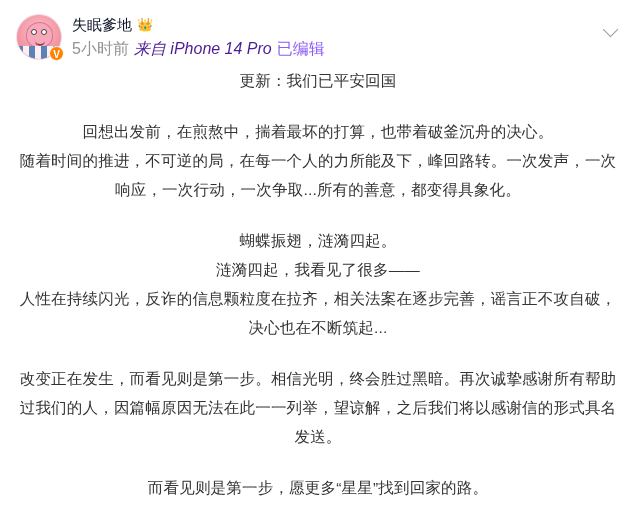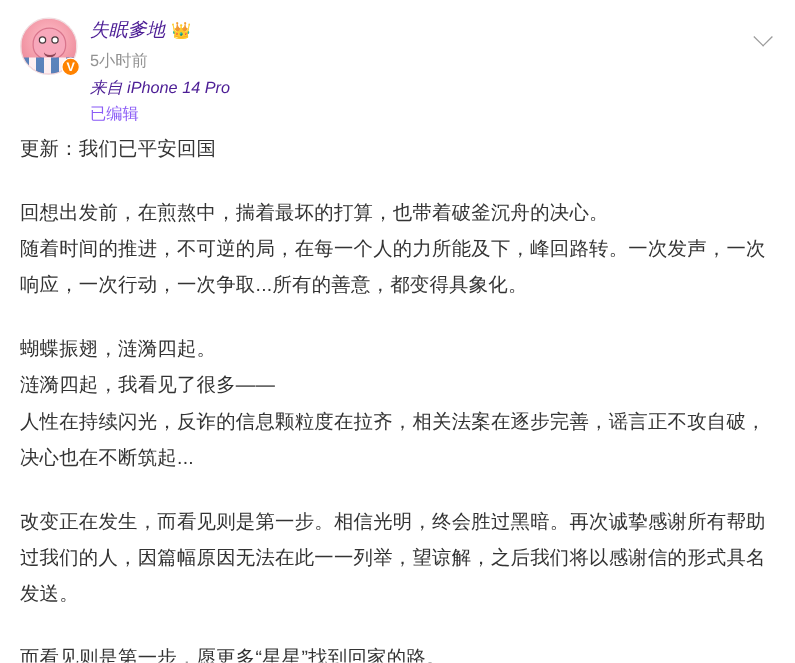--- a/index.html
+++ b/index.html
@@ -105,39 +105,37 @@
     min-width: 0;
     padding-top: 1px;
   }
   .name-row {
     display: flex;
     align-items: center;
     gap: 5px;
   }
   .username {
     font-size: 15px;
-    color: #4c1d95;
+    color: #0f172a;
     font-weight: normal;
     line-height: 20px;
-    font-style: italic;
   }
   .crown-icon {
     font-size: 13px;
     line-height: 14px;
   }
   .sub-row {
     margin-top: 6px;
-    font-size: 13px;
+    font-size: 16px;
     color: #939393;
     line-height: 16px;
     display: flex;
     gap: 5px;
     flex-wrap: nowrap;
     white-space: nowrap;
-    flex-direction: column;
   }
   .sub-row .source { color: #4c1d95; font-style: italic; }
   .sub-row .edited { color: #8b5cf6; }
   .chevron {
     position: absolute;
     right: 0px;
     top: 6px;
     width: 18px;
     height: 18px;
     cursor: pointer;
@@ -156,20 +154,21 @@
   .content {
     margin-top: 6px;
     margin-left: 0px;
     font-size: 15.5px;
     line-height: 29px;
     color: #333333;
     letter-spacing: .2px;
   }
   .content p {
     margin: 0;
+    text-align: center;
   }
   .content p.gap {
     margin-top: 22px;
   }
 </style>
 </head>
 <body>
 
 <div class="post">
 

